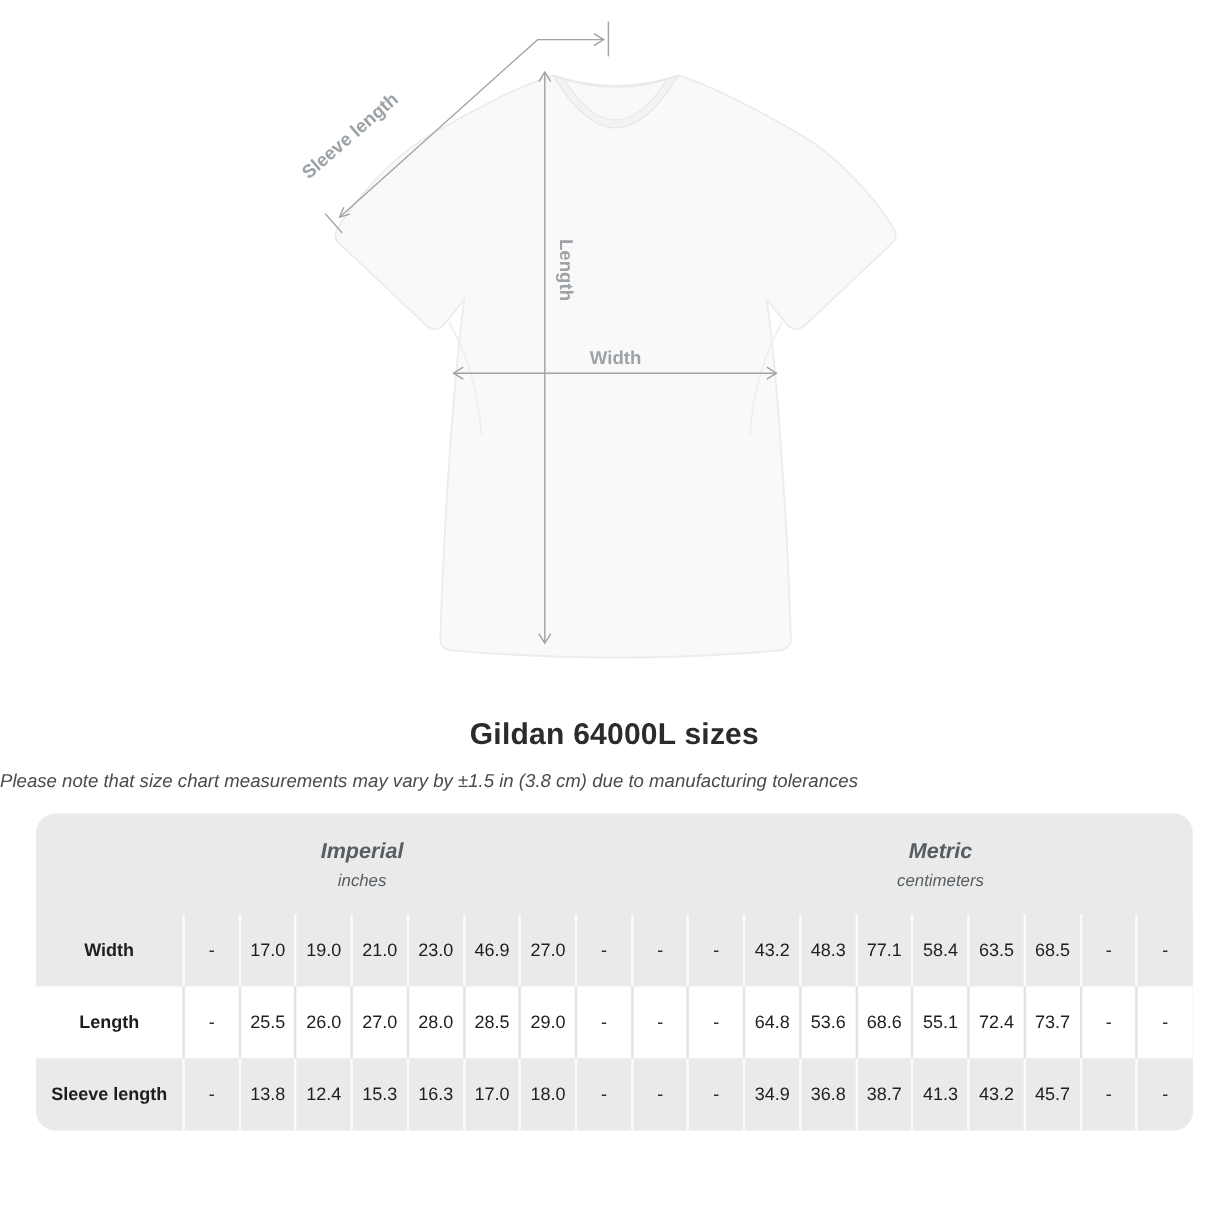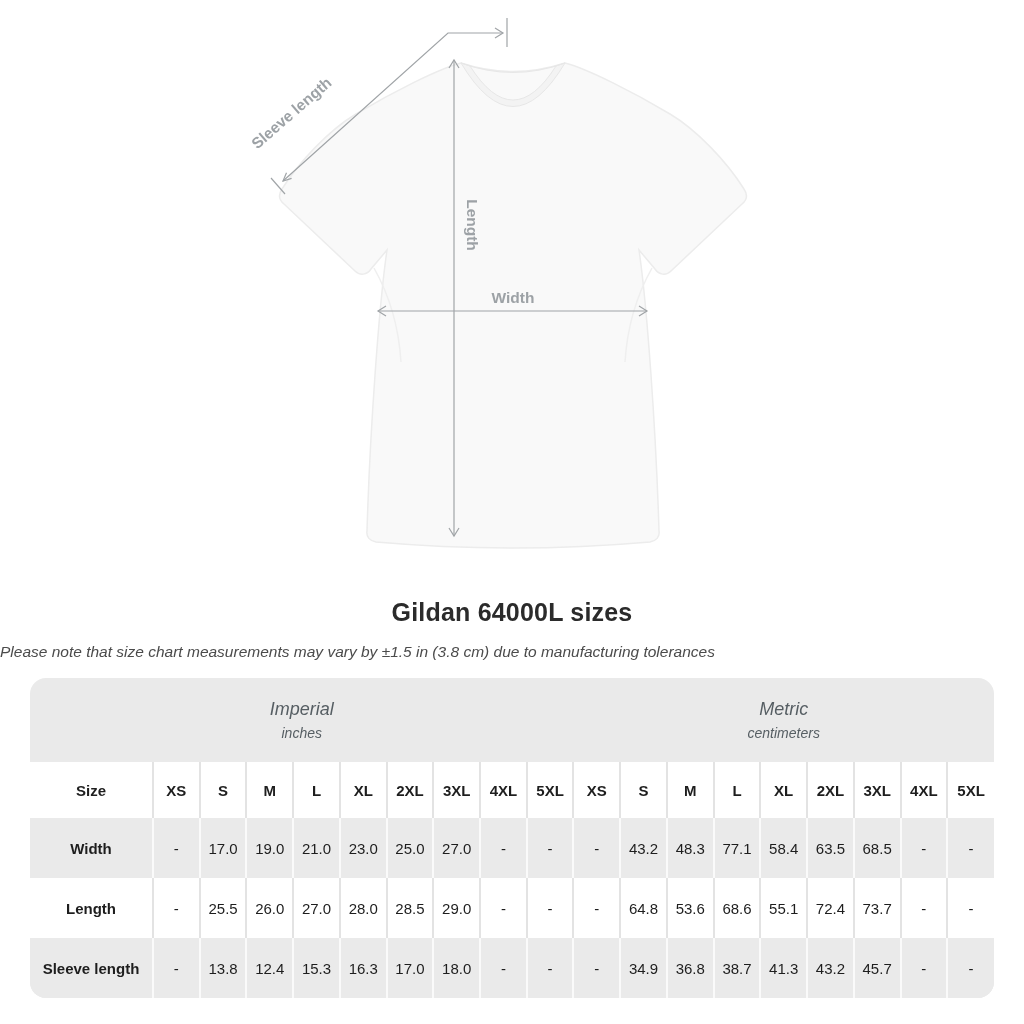--- a/index.html
+++ b/index.html
@@ -11,21 +11,21 @@
   .svg-label{fill:#9da2a6;font-family:"Liberation Sans",sans-serif;font-weight:bold;font-size:15.5px;}
 
   h1.page-title{margin:18px 0 16px;text-align:center;font-size:25px;font-weight:bold;color:#2b2b2b;letter-spacing:.2px;}
   p.subtitle{margin:7px 0 0;text-align:left;font-style:italic;font-size:15.5px;color:#4b4b4b;}
 
   .table-wrap{width:964px;margin:17px auto 0;background:#eaeaea;border-radius:16px;overflow:hidden;}
   table.size-grid{width:964px;border-collapse:collapse;table-layout:fixed;}
   table.size-grid td{text-align:center;vertical-align:middle;font-size:15px;color:#1e1e1e;padding:0;}
 
   tr.band td{height:84px;border:0;background:transparent;}
-  .g-label{font-weight:normal;font-style:italic;font-size:18px;color:#565e63;}
+  .g-label{font-weight:bold;font-style:italic;font-size:18px;color:#565e63;}
   .g-unit{font-style:italic;font-size:14px;color:#565e63;margin-top:5px;}
 
   tr.head td{height:56px;}
   td.hd{font-weight:bold;color:#5f686d;font-size:15px;}
 
   tr.mrow td{height:60px;}
   td.lbl{font-weight:bold;color:#5a6368;font-size:15px;}
 
   tr.light td{background:#ffffff;border-left:2px solid #e3e3e3;}
   tr.light td:first-child{border-left:0;}
@@ -121,49 +121,28 @@
           <tr class="band">
             <td colspan="10">
               <div class="g-label">Imperial</div>
               <div class="g-unit">inches</div>
             </td>
             <td colspan="9">
               <div class="g-label">Metric</div>
               <div class="g-unit">centimeters</div>
             </td>
           </tr>
-          <tr class="light head">
-            <td class="hd lbl">Size</td>
-            <td class="hd">XS</td>
-            <td class="hd">S</td>
-            <td class="hd">M</td>
-            <td class="hd">L</td>
-            <td class="hd">XL</td>
-            <td class="hd">2XL</td>
-            <td class="hd">3XL</td>
-            <td class="hd">4XL</td>
-            <td class="hd">5XL</td>
-            <td class="hd">XS</td>
-            <td class="hd">S</td>
-            <td class="hd">M</td>
-            <td class="hd">L</td>
-            <td class="hd">XL</td>
-            <td class="hd">2XL</td>
-            <td class="hd">3XL</td>
-            <td class="hd">4XL</td>
-            <td class="hd">5XL</td>
-          </tr>
           <tr class="shade mrow">
             <td class="lbl">Width</td>
             <td class="val">-</td>
             <td class="val">17.0</td>
             <td class="val">19.0</td>
             <td class="val">21.0</td>
             <td class="val">23.0</td>
-            <td class="val">25.0</td>
+            <td class="val">46.9</td>
             <td class="val">27.0</td>
             <td class="val">-</td>
             <td class="val">-</td>
             <td class="val">-</td>
             <td class="val">43.2</td>
             <td class="val">48.3</td>
             <td class="val">77.1</td>
             <td class="val">58.4</td>
             <td class="val">63.5</td>
             <td class="val">68.5</td>

